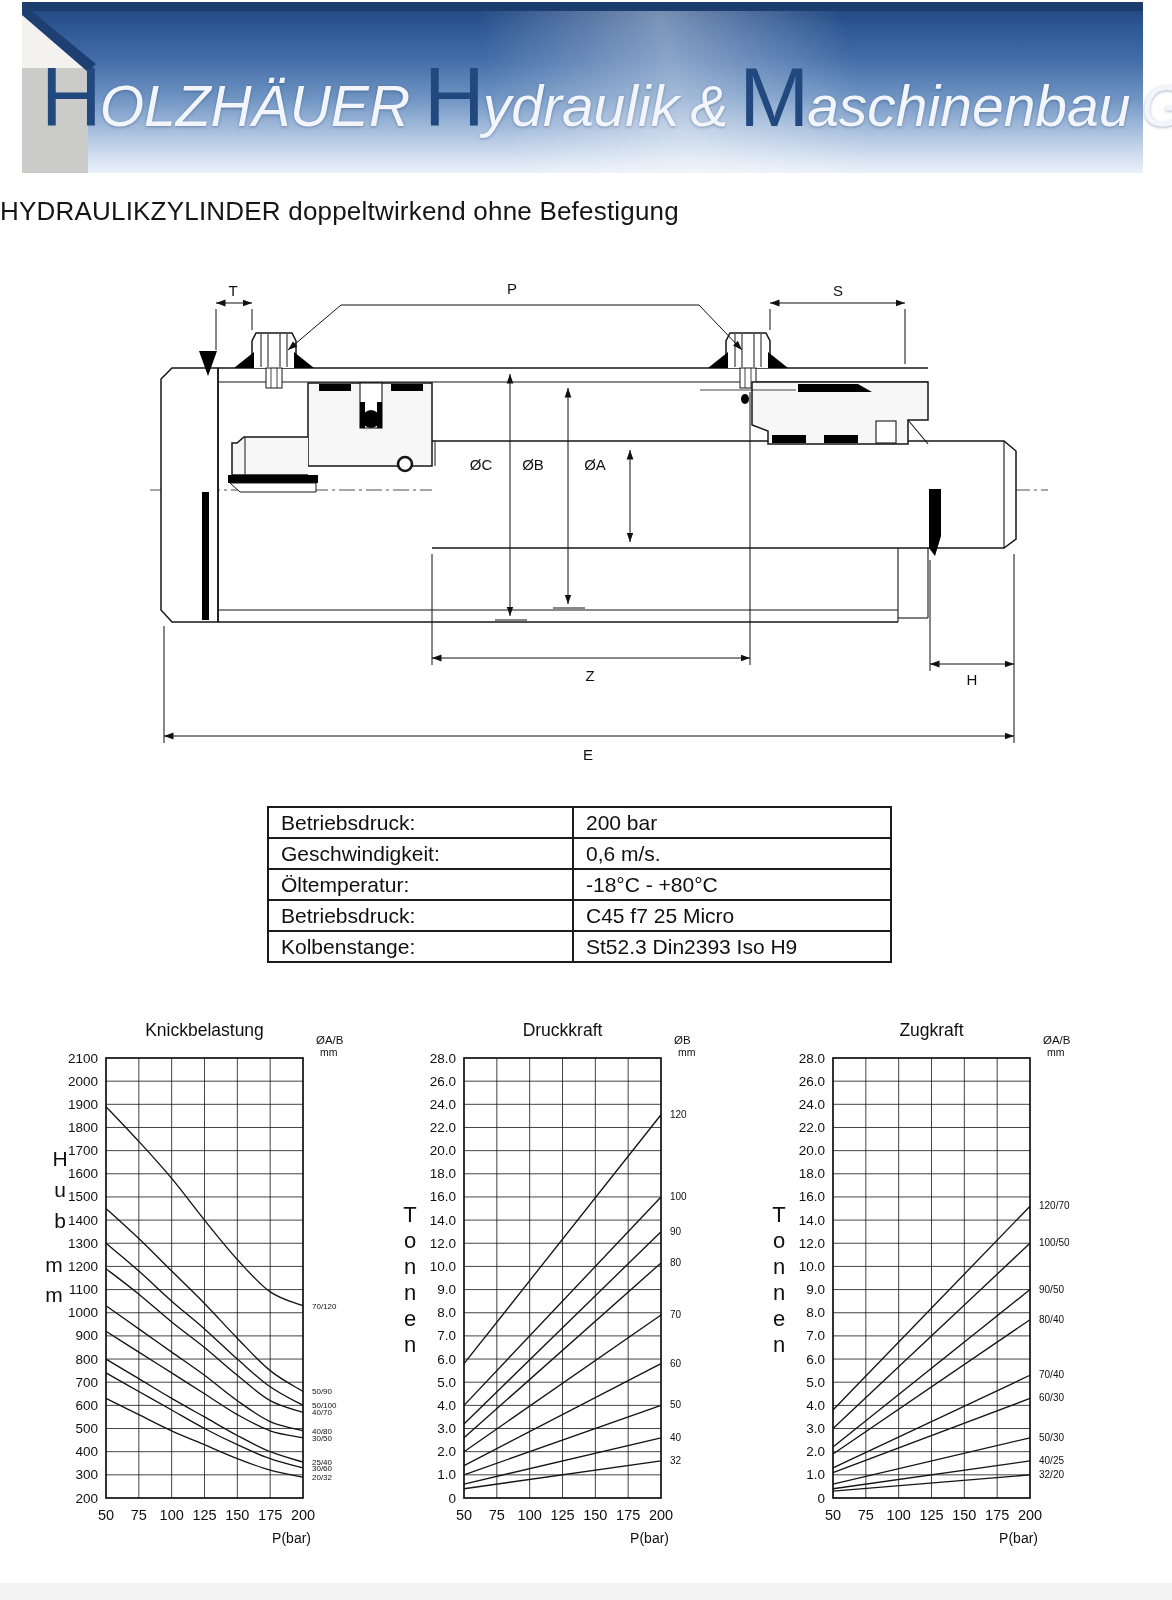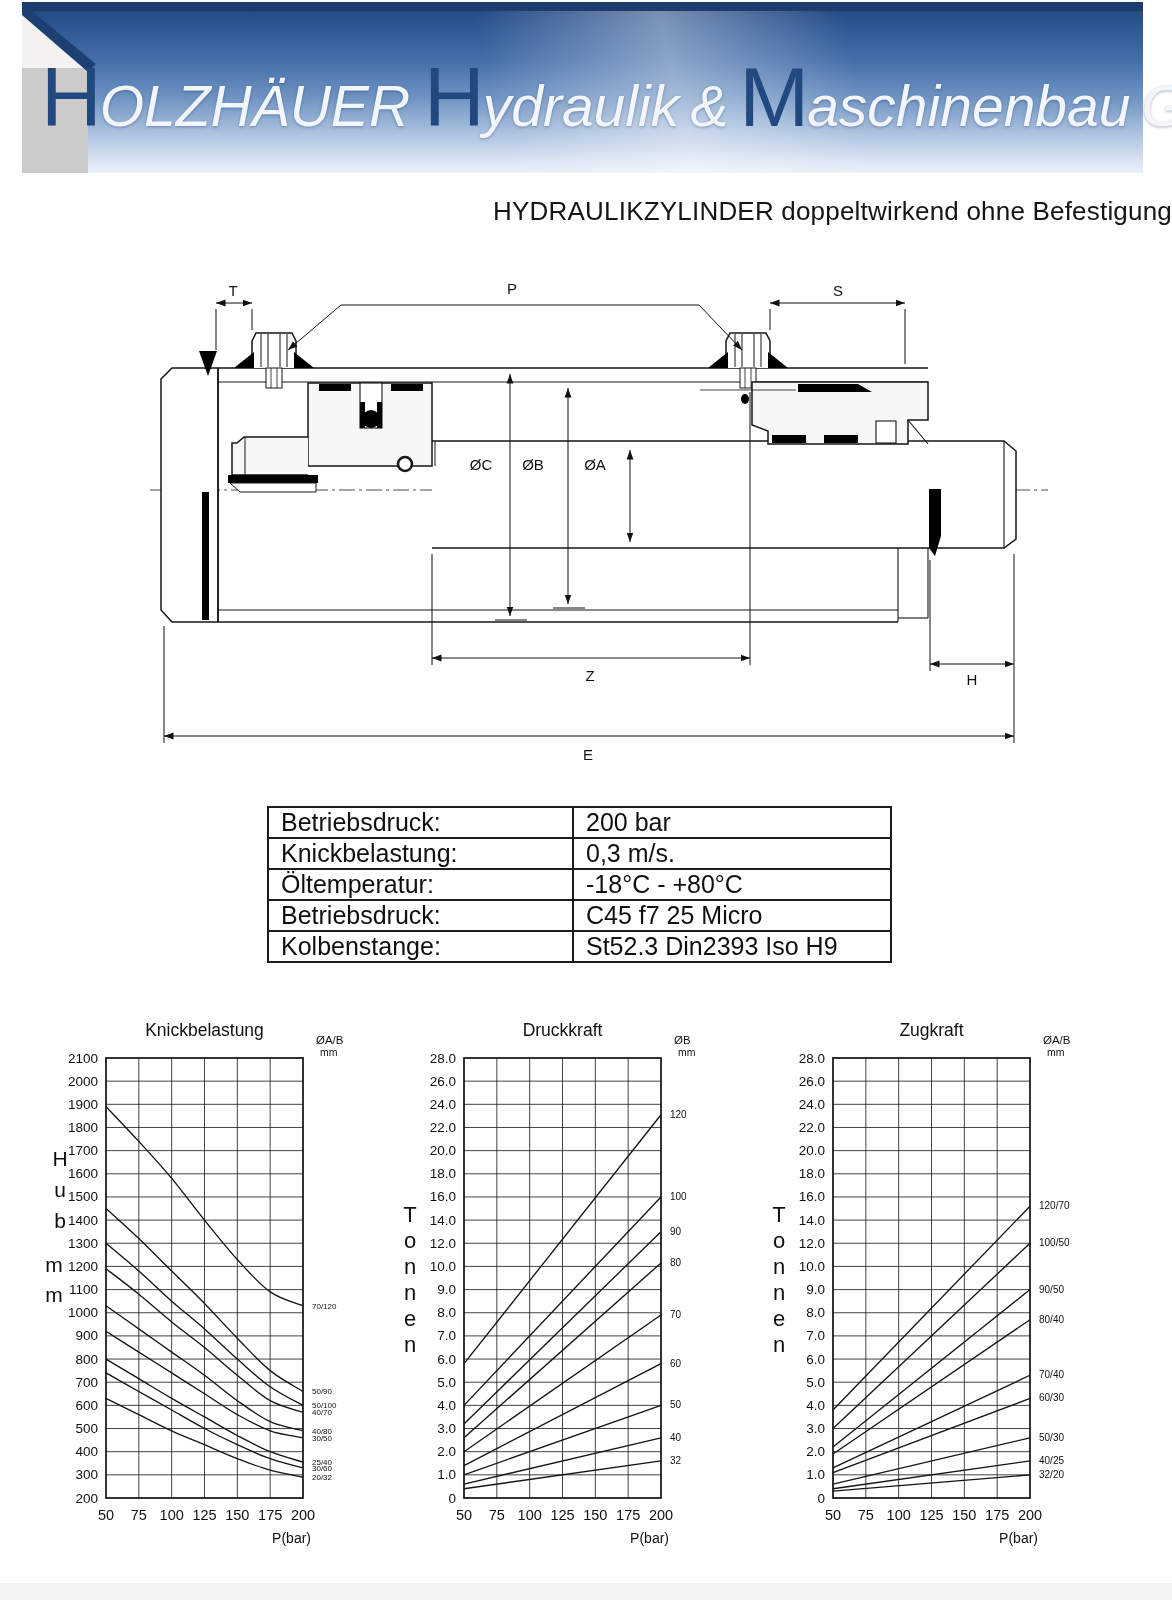--- a/index.html
+++ b/index.html
@@ -13,30 +13,30 @@
   .banner .sheen{position:absolute;inset:0;
     background:linear-gradient(78deg,rgba(255,255,255,0) 42%,rgba(255,255,255,.38) 58%,rgba(255,255,255,0) 74%);}
   .banner .navy{position:absolute;left:0;top:0;width:100%;height:9px;background:#1b3c6d;}
   .house{position:absolute;left:0;top:0;}
   .brand{position:absolute;left:19px;top:53px;white-space:nowrap;line-height:1;}
   .brand .ini{font-size:84px;color:#21497f;letter-spacing:-2px;}
   .brand .rest{font-size:57px;color:#f2f6fc;text-shadow:0 1px 3px rgba(15,40,80,.35);font-style:italic;}
   .brand .gap{margin-left:14px;}
   .brand .gap-s{margin-left:11px;}
 
-  .doc-title{position:absolute;left:0;top:196px;width:100%;text-align:right;
+  .doc-title{position:absolute;left:0;top:196px;width:100%;text-align:left;
     font-size:26px;color:#151515;letter-spacing:.2px;}
 
   
   .drawing{position:absolute;left:140px;top:255px;width:950px;height:525px;}
   .drawing text{font-family:"Liberation Sans",sans-serif;font-size:15px;fill:#111;}
 
   
   table.specs{position:absolute;left:267px;top:806px;width:625px;height:146px;
-    border-collapse:collapse;table-layout:fixed;font-size:25px;color:#101010;}
+    border-collapse:collapse;table-layout:fixed;font-size:21px;color:#101010;}
   table.specs td{border:2px solid #1c1c1c;padding:0 4px 0 12px;height:29px;vertical-align:middle;}
   table.specs td.lbl{width:287px;}
 
   
   .chart{position:absolute;top:1010px;height:560px;}
   #c0{left:28px;width:352px;}
   #c1{left:388px;width:322px;}
   #c2{left:758px;width:334px;}
   .chart text{font-family:"Liberation Sans",sans-serif;fill:#101010;}
 
@@ -190,22 +190,22 @@
     </g>
   </svg>
 
   <table class="specs">
     <tbody>
       <tr>
         <td class="lbl">Betriebsdruck:</td>
         <td>200 bar</td>
         </tr>
       <tr>
-        <td class="lbl">Knickbelastung:</td>
-        <td>0,3 m/s.</td>
+        <td class="lbl">Geschwindigkeit:</td>
+        <td>0,6 m/s.</td>
         </tr>
       <tr>
         <td class="lbl">Öltemperatur:</td>
         <td>-18°C - +80°C</td>
         </tr>
       <tr>
         <td class="lbl">Betriebsdruck:</td>
         <td>C45 f7 25 Micro</td>
         </tr>
       <tr>

